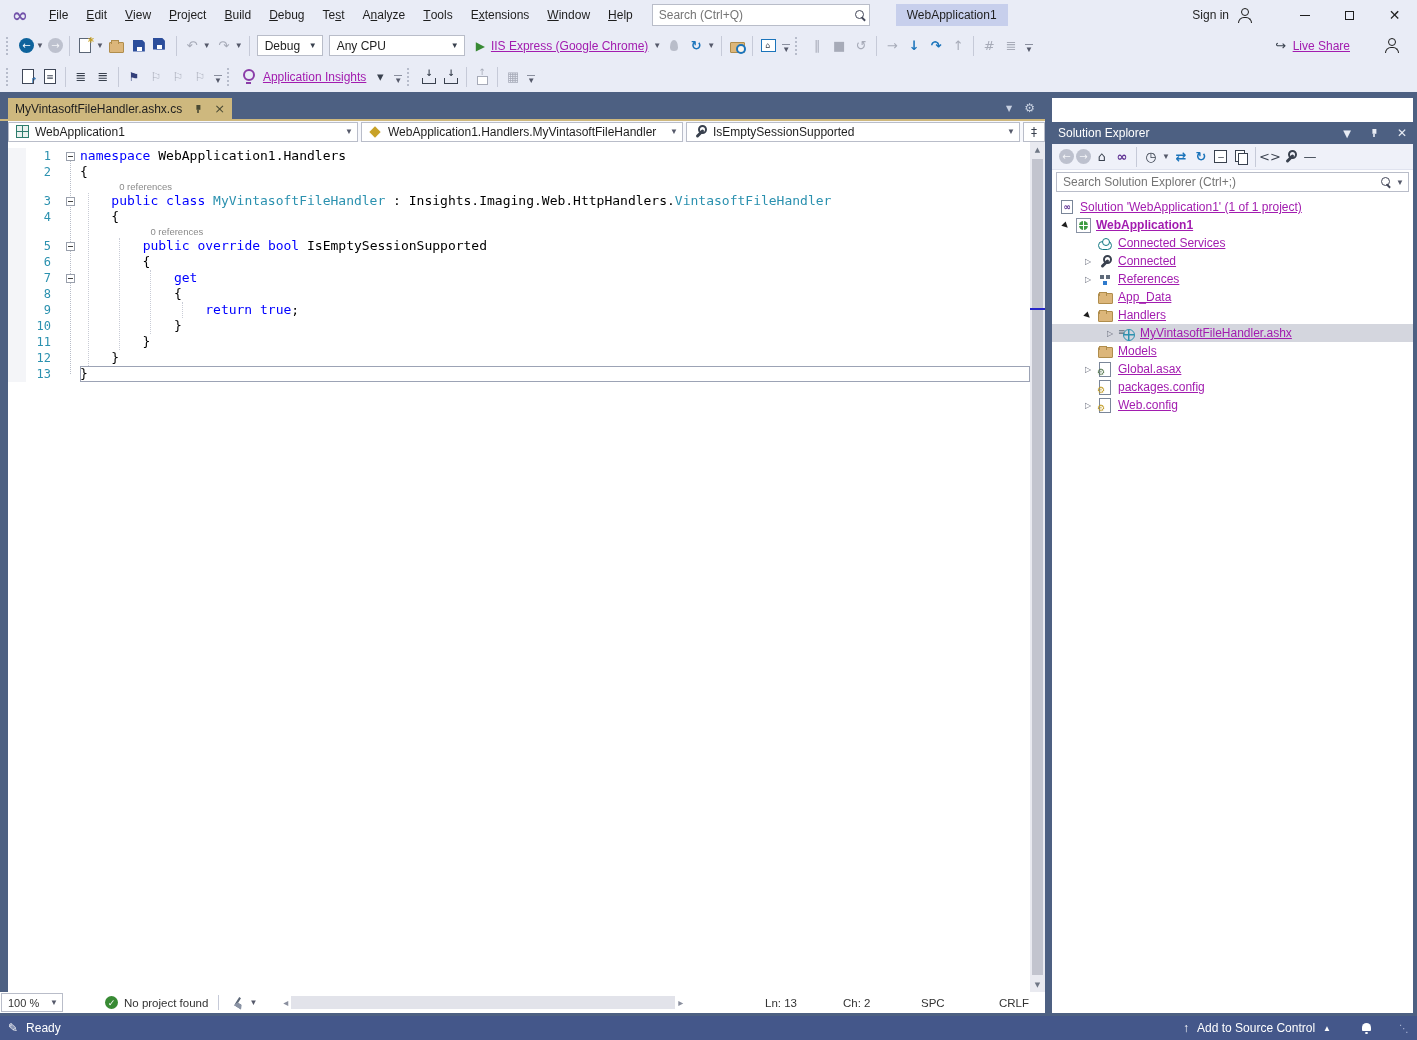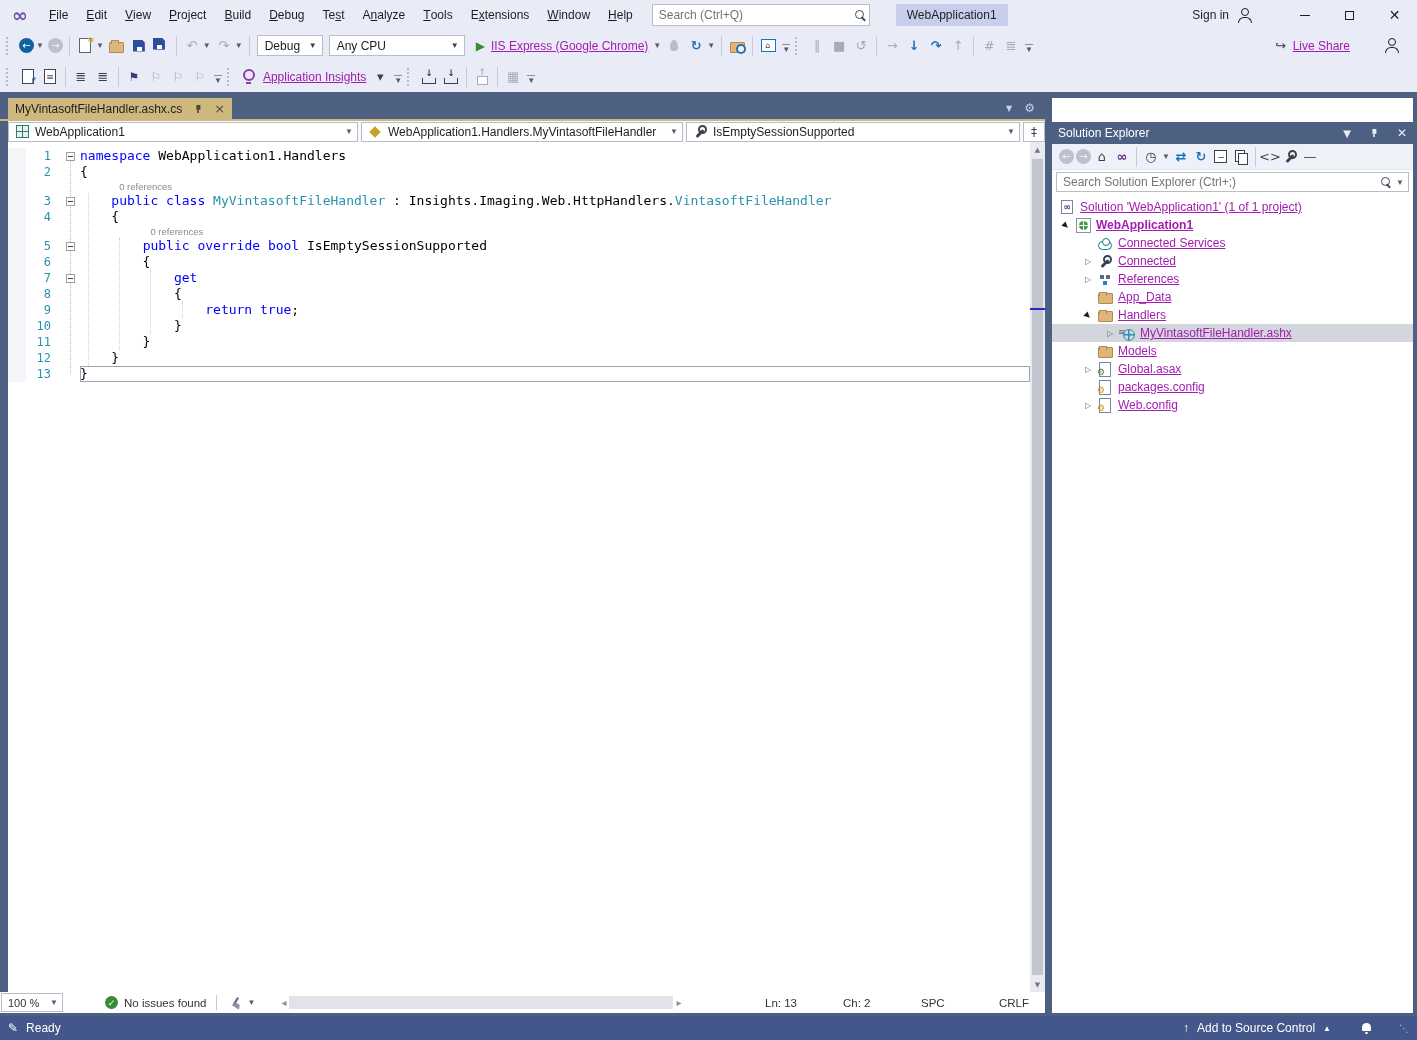--- a/index.html
+++ b/index.html
@@ -540,21 +540,21 @@
           <span class="varr" style="bottom:0;">▼</span>
         </div>
       </div>
 
       <div class="ebar">
         <div class="zoombox">
           <span>100 %</span>
           <span class="dd" style="margin-left:auto;">▼</span>
         </div>
         <span class="chk">✓</span>
-        <span>No issues found</span>
+        <span>No project found</span>
         <span class="esep"></span>
         <span class="ic sh-broom"></span>
         <span class="dd">▼</span>
         <span class="harr" style="margin-left:26px;">◂</span>
         <span class="htrack"></span>
         <span class="harr">▸</span>
         <div class="estat">
           <span>Ln: 13</span>
           <span>Ch: 2</span>
           <span>SPC</span>

